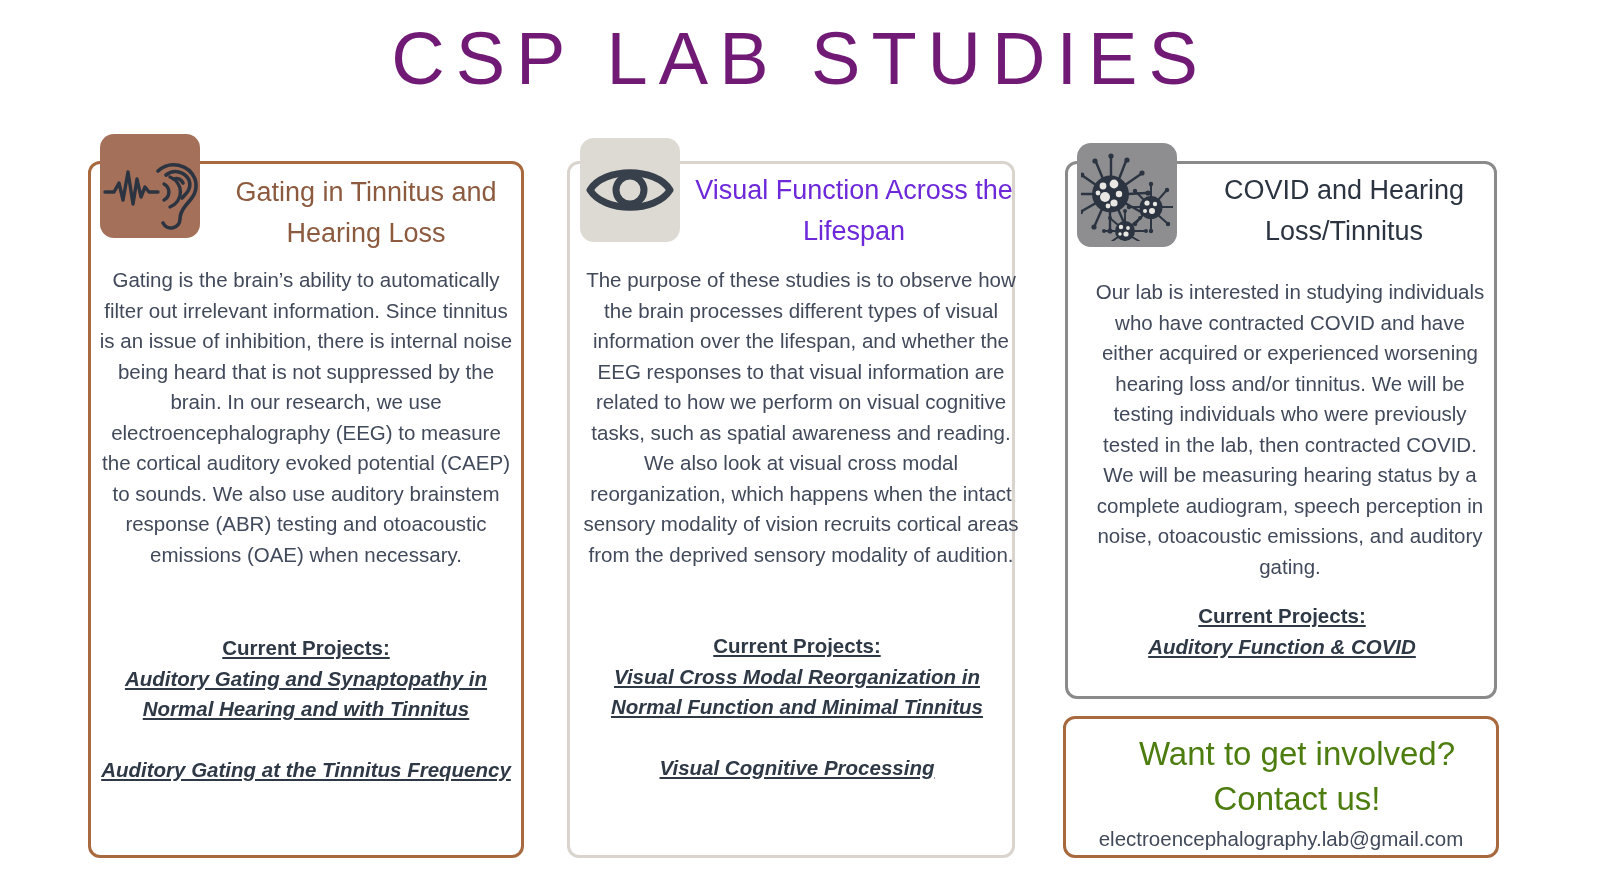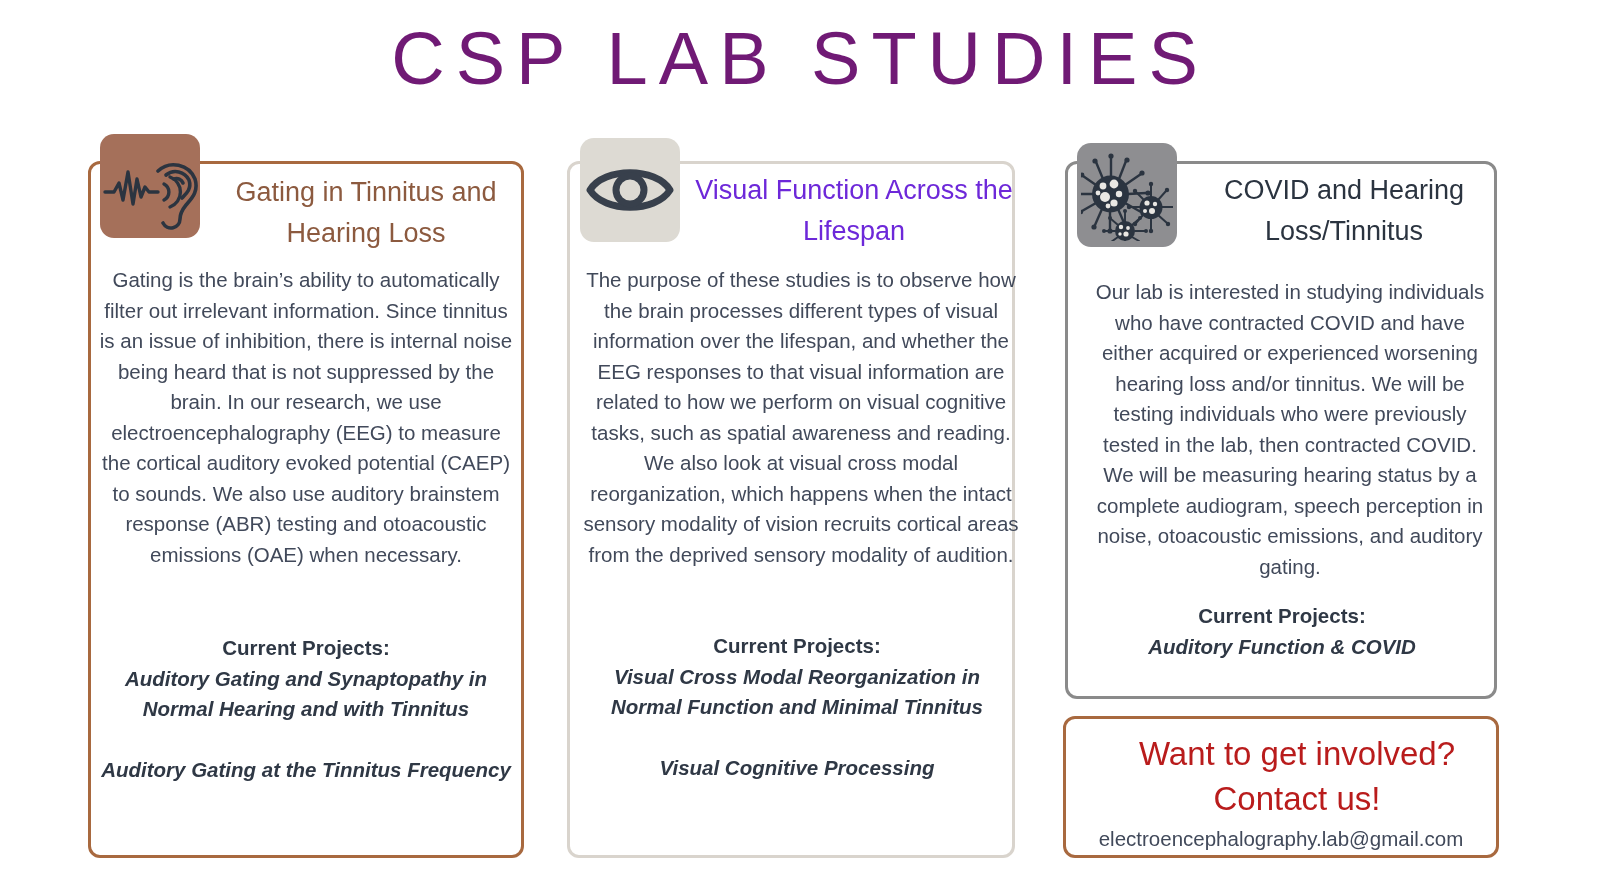--- a/index.html
+++ b/index.html
@@ -84,33 +84,34 @@
   .body-2{left:570px;top:265px; width:438px;margin-left:12px;}
   .body-3{left:1088px;top:265px;width:404px;margin-top:12px;}
 
   
   .projects{
     position:absolute;
     text-align:center;
     color:#2f3845;
     font-size:20.5px;
     line-height:30.5px;
+    text-decoration:underline;
   }
   .proj-label{font-weight:bold;}
   .proj-item{font-weight:bold;font-style:italic;}
   .proj-gap{height:30px;}
   .projects-1{left:96px; top:633px;width:420px;}
   .projects-2{left:582px;top:631px;width:430px;}
   .projects-3{left:1080px;top:601px;width:404px;}
 
   
   .contact-head{
     font-size:33px;
     line-height:45px;
-    color:#b91c1c;
+    color:#4d7c0f;
     font-weight:400;
     margin-top:12px;
     padding-left:32px;
   }
   .contact-email{
     font-size:20.5px;
     color:#41495a;
     margin-top:6px;
   }
 </style>

